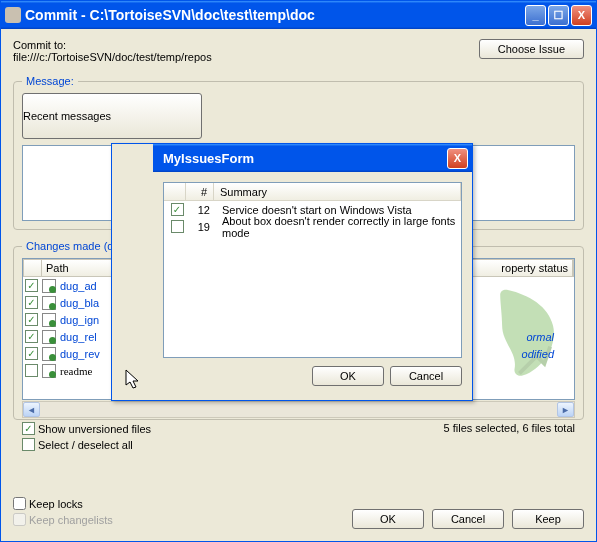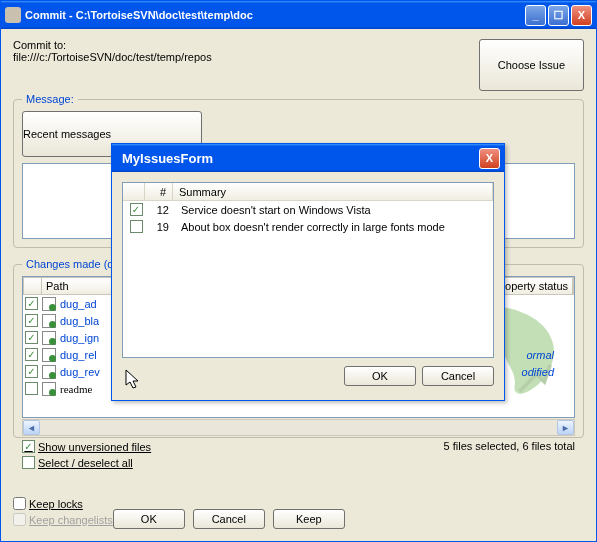--- a/index.html
+++ b/index.html
@@ -1,28 +1,28 @@
 <!DOCTYPE html>
 <html><head>
 <meta charset="utf-8">
 <style>
 * { box-sizing: border-box; font-family: Tahoma, sans-serif; font-size: 11px; }
 body { margin: 0; background: #fff; }
 .window { width: 597px; height: 542px; background: #ece9d8; border: 1px solid #0055ea; position: relative; }
 .titlebar { height: 28px; background: linear-gradient(to bottom, #3a95ff 0%, #0055ea 8%, #0055ea 92%, #0040c0 100%); display: flex; align-items: center; padding: 0 4px; }
 .titlebar .icon { width: 16px; height: 16px; background: #c9c0b0; border-radius: 3px; margin-right: 4px; }
-.titlebar .title { color: #fff; font-weight: bold; flex: 1; font-size: 11px; }
+.titlebar .title { color: #fff; font-weight: bold; flex: 1; font-size: 14px; }
 .tb-btns { display: flex; gap: 2px; }
 .tb-btn { width: 21px; height: 21px; border: 1px solid #fff; border-radius: 3px; display: flex; align-items: center; justify-content: center; color: #fff; font-weight: bold; font-size: 11px; }
 .tb-min, .tb-max { background: linear-gradient(to bottom, #7ba7e8, #3c6fd0); }
 .tb-close { background: linear-gradient(to bottom, #f09080, #d04020); }
 .content { padding: 10px 12px 12px; position: relative; height: calc(100% - 28px); }
 .toprow { display: flex; align-items: flex-start; gap: 8px; margin-bottom: 2px; }
 .commitlbl { }
-.btn { background: linear-gradient(to bottom, #fff, #eae7d8); border: 1px solid #707070; border-radius: 3px; padding: 19px 18px; cursor: pointer; text-align: center; }
+.btn { background: linear-gradient(to bottom, #fff, #eae7d8); border: 1px solid #707070; border-radius: 3px; padding: 3px 18px; cursor: pointer; text-align: center; }
 .url { color: #000; margin-bottom: 10px; }
 fieldset { border: 1px solid #c0bdae; border-radius: 4px; margin: 0 0 10px 0; padding: 6px 8px 8px; }
 fieldset legend { color: #0046d5; padding: 0 4px; }
 .recent-wrap { display: flex; }
 .recent-btn { background: linear-gradient(to bottom, #fff, #eae7d8); border: 1px solid #707070; border-radius: 3px; padding: 16px 0; width: 180px; text-align: left; cursor: pointer; }
 .msg-area { height: 76px; background: #fff; border: 1px solid #7f9db9; margin-top: 6px; }
 .changes-fs { height: 180px; position: relative; }
 .listhead { background: linear-gradient(to bottom, #fff, #f0eee2); border: 1px solid #c9c6b8; display: flex; height: 18px; }
 .listhead .col { border-right: 1px solid #c9c6b8; display: flex; align-items: center; }
 .col-check { width: 18px; }
@@ -34,30 +34,30 @@
 .row { display: flex; align-items: center; height: 17px; padding-left: 2px; position: relative; z-index: 1; }
 .fileicon { width: 14px; height: 14px; background: #fff; border: 1px solid #888; margin-right: 4px; position: relative; }
 .fileicon::after { content:""; position: absolute; right: -1px; bottom: -1px; width: 7px; height: 7px; background: #3a8f3a; border-radius: 50%; }
 .fname { color: #0046d5; }
 .fname.black { color: #000; font-family: Liberation Serif, serif; }
 .row .status { position: absolute; right: 20px; color: #0046d5; font-style: italic; }
 .scroll { display: flex; align-items: center; background: #eae6d9; border: 1px solid #cdc9ba; height: 17px; margin-top: 1px; }
 .scroll .arrow { width: 17px; height: 15px; background: linear-gradient(to bottom, #edf4fd, #bcd4f6); border: 1px solid #b2c5e4; border-radius: 2px; display: flex; align-items: center; justify-content: center; color: #4b6ca8; font-size: 9px; }
 .scroll .track { flex: 1; }
 .underlist { display: flex; justify-content: space-between; margin-top: 4px; }
-.chkrow { display: flex; align-items: center; gap: 3px; margin-bottom: 3px; text-decoration: underline; }
+.chkrow { display: flex; align-items: center; gap: 3px; margin-bottom: 3px; }
 .chkrow input { width: 13px; height: 13px; margin: 0; }
-.bottombar { position: absolute; bottom: 12px; left: 12px; right: 12px; display: flex; align-items: flex-end; }
+.bottombar { position: absolute; bottom: 12px; left: 12px; right: 12px; display: flex; justify-content: space-between; align-items: flex-end; }
 .bottom-left {}
 .bottom-left .disabled { color: #a0a0a0; }
 .bottom-btns { display: flex; gap: 8px; }
 .bottom-btns .btn { width: 72px; padding: 3px 0; }
 
 
-.dialog { position: absolute; left: 110px; top: 142px; width: 394px; height: 258px; background: #ece9d8; border: 1px solid #0055ea; box-shadow: 2px 2px 4px rgba(0,0,0,0.25); z-index: 10; }
+.dialog { position: absolute; left: 110px; top: 142px; width: 362px; height: 258px; background: #ece9d8; border: 1px solid #0055ea; box-shadow: 2px 2px 4px rgba(0,0,0,0.25); z-index: 10; padding-left: 41px; }
 .dialog .titlebar { height: 28px; background: linear-gradient(to bottom, #3a95ff 0%, #0055ea 8%, #0055ea 92%, #0040c0 100%); }
 .dialog .titlebar .title { font-size: 13px; }
 .dialog .d-content { padding: 10px; }
 .d-list { border: 1px solid #7f9db9; background: #fff; width: 100%; height: 176px; }
 .d-head { display: flex; height: 18px; background: linear-gradient(to bottom, #fff, #f0eee2); border-bottom: 1px solid #d8d5c7; }
 .d-head .dcol { border-right: 1px solid #d8d5c7; display: flex; align-items: center; padding: 0 6px; font-size: 11px; }
 .dcol-ck { width: 22px; }
 .dcol-num { width: 28px; justify-content: flex-end; }
 .dcol-sum { flex: 1; }
 .d-row { display: flex; align-items: center; height: 17px; padding: 0 2px; }

